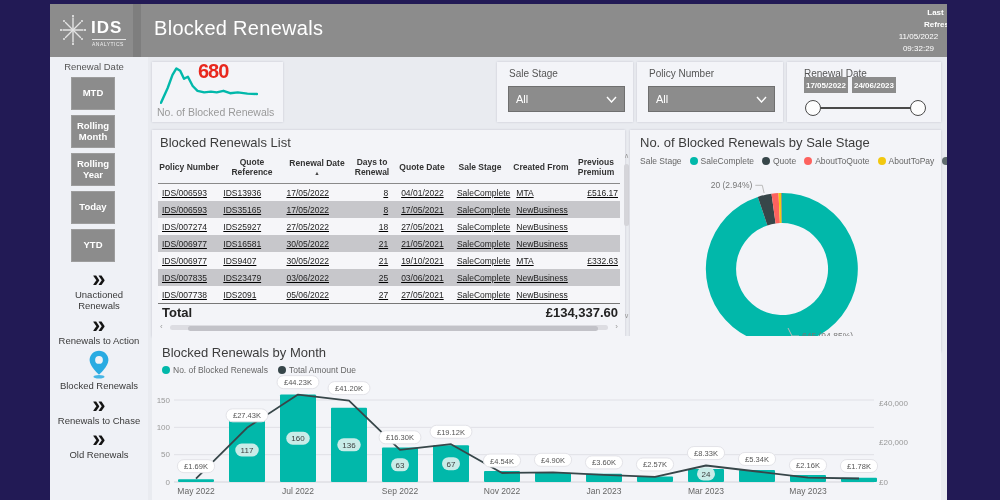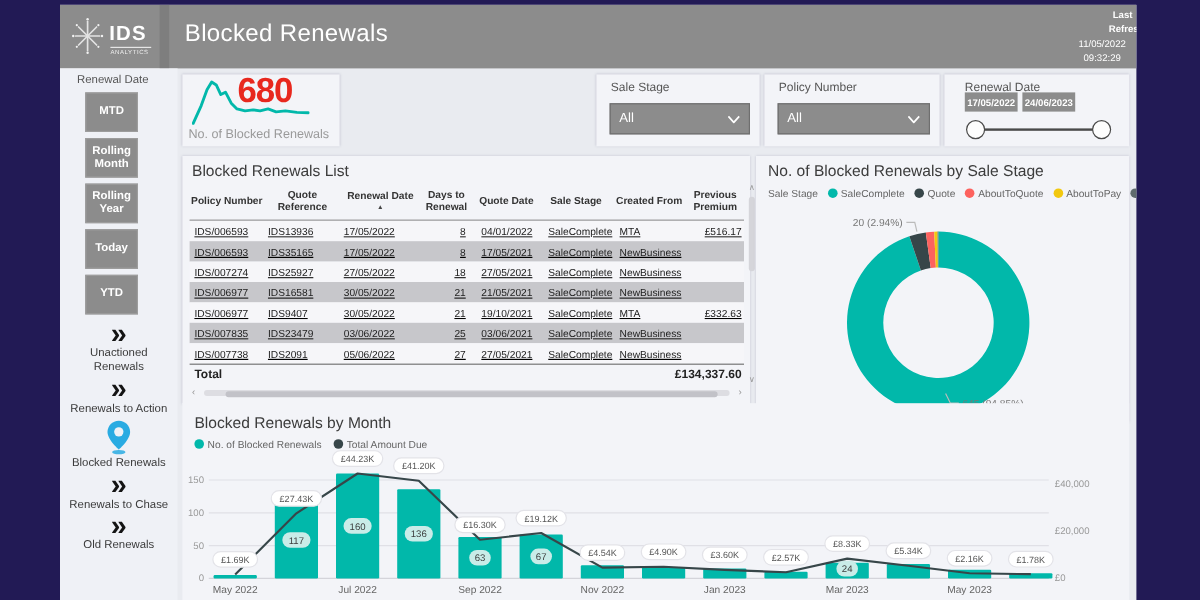--- a/index.html
+++ b/index.html
@@ -30,21 +30,21 @@
   .sb-nav{position:absolute;left:0;top:212px;width:98px;display:flex;flex-direction:column;align-items:center;}
   .nav-item{display:flex;flex-direction:column;align-items:center;margin-bottom:3px;cursor:pointer;}
   .nav-chev{font-size:24px;font-weight:bold;color:#141414;line-height:20px;height:20px;}
   .nav-label{font-size:9.5px;color:#3a3a3a;text-align:center;line-height:1.2;width:92px;}
 
   
   .card{position:absolute;background:#f3f4f8;box-shadow:0 0 2px rgba(100,100,130,.28);}
 
   
   .kpi-card{left:102px;top:58px;width:131px;height:60px;}
-  .kpi-value{position:absolute;left:46px;top:-2px;font-size:29px;font-weight:bold;color:#e8281e;letter-spacing:-1px;}
+  .kpi-value{position:absolute;left:46px;top:-2px;font-size:20px;font-weight:bold;color:#e8281e;letter-spacing:-1px;}
   .kpi-label{position:absolute;left:5px;top:44px;width:126px;font-size:10.5px;color:#9a9a9a;}
   .kpi-spark{position:absolute;left:8px;top:3px;}
 
   
   .slicer-card{left:237px;top:58px;width:206px;height:60px;}
   .p-btn{position:absolute;background:#8c8c8c;border:1px solid #9d9d9d;color:#fff;font-size:10px;font-weight:bold;display:flex;align-items:center;justify-content:center;cursor:pointer;height:25px;}
 
   
   .dd-label{position:absolute;left:12px;top:6px;font-size:10px;color:#555;}
   .dropdown{position:absolute;left:11px;top:24px;height:24px;background:#8c8c8c;border:1px solid #6f6f6f;color:#fff;font-size:11px;display:flex;align-items:center;justify-content:space-between;padding:0 7px;cursor:pointer;}
@@ -67,21 +67,21 @@
   .thead{position:absolute;left:6px;top:22px;width:462px;display:flex;border-bottom:1px solid #8a8a8a;height:31px;}
   .th{font-size:8.5px;font-weight:bold;color:#333;display:flex;flex-direction:column;align-items:center;justify-content:center;text-align:center;line-height:1.15;cursor:pointer;}
   .sort-arrow{font-size:5.5px;color:#444;margin-top:1px;}
   .tbody{position:absolute;left:6px;top:54px;width:462px;text-decoration:underline;}
   .trow{display:flex;height:17px;align-items:center;background:#f6f6f9;cursor:pointer;}
   .trow.alt{background:#c7c7cb;}
   .td{font-size:8.5px;color:#222;padding-left:4px;white-space:nowrap;overflow:hidden;}
   .td.right{text-align:right;padding-left:0;padding-right:9px;}
   .td.money{text-align:right;padding-left:0;padding-right:2px;}
   .col0{width:62px;}.col1{width:64px;}.col2{width:66px;}.col3{width:44px;}.col4{width:56px;}.col5{width:60px;}.col6{width:62px;}.col7{width:48px;}
-  .total-row{position:absolute;left:6px;top:173px;width:462px;height:17px;border-top:1px solid #777;display:flex;justify-content:space-between;align-items:center;font-size:10px;font-weight:bold;color:#222;}
+  .total-row{position:absolute;left:6px;top:173px;width:462px;height:17px;border-top:1px solid #777;display:flex;justify-content:space-between;align-items:center;font-size:13px;font-weight:bold;color:#222;}
   .total-label{padding-left:4px;} .total-value{padding-right:2px;}
   .hscroll{position:absolute;left:6px;top:194px;width:462px;height:8px;}
   .hs-arrow{position:absolute;top:-2px;font-size:8px;color:#999;}
   .hs-left{left:2px;} .hs-right{right:2px;}
   .hs-track{position:absolute;left:12px;top:1px;width:438px;height:5px;background:#dddde2;border-radius:3px;}
   .hs-thumb{position:absolute;left:18px;top:1px;width:410px;height:5px;background:#c2c2c8;border-radius:3px;cursor:pointer;}
   .vscroll{position:absolute;left:470px;top:22px;width:9px;height:170px;font-size:7px;color:#999;text-align:center;}
   .vs-up{position:absolute;top:0;left:0;width:9px;}
   .vs-down{position:absolute;top:160px;left:0;width:9px;}
   .vs-thumb{position:absolute;left:2px;top:12px;width:5px;height:62px;background:#d5d5da;border-radius:3px;cursor:pointer;}

